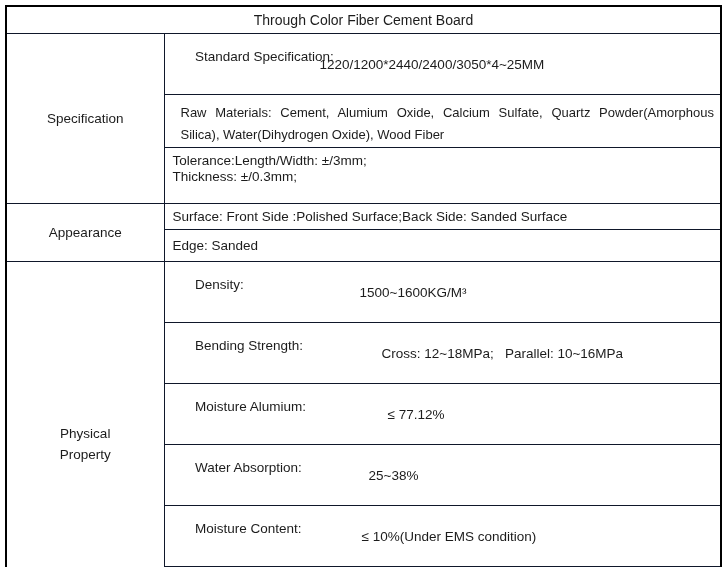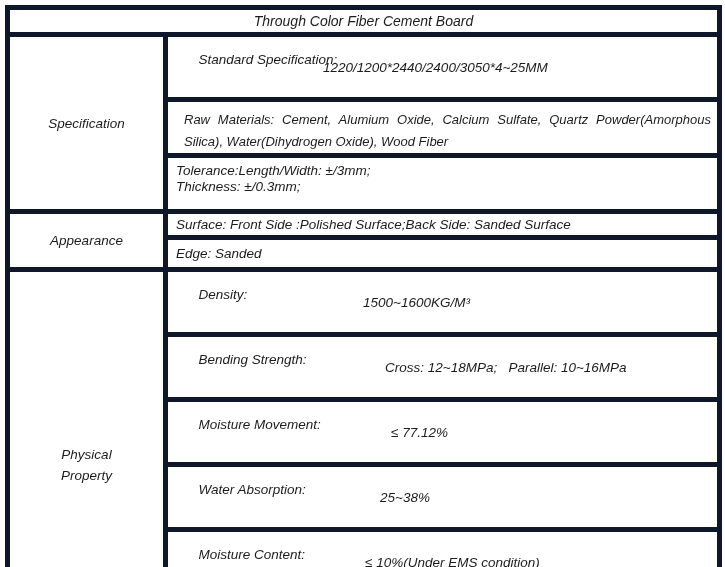--- a/index.html
+++ b/index.html
@@ -7,21 +7,21 @@
     width:725px; height:567px; background:#ffffff; overflow:hidden;
     font-family:"Liberation Sans", sans-serif; color:#1c1c1c;
     position:relative;
   }
   table.spec-table {
     position:absolute; left:5px; top:5px; width:717px;
     border-collapse:collapse; table-layout:fixed;
     font-size:13.5px;
     border:2px solid #000;
   }
-  td { border:5px solid #0f172a; padding:0 8px; vertical-align:middle; overflow:hidden;font-style:italic; }
+  td { border:1px solid #0f172a; padding:0 8px; vertical-align:middle; overflow:hidden; }
   td.title-cell { text-align:center; font-size:14px; padding:0; }
   td.head {
     text-align:center; white-space:pre-line; line-height:21px; padding:16px 4px;
   }
   td.kv { position:relative; white-space:pre; }
   td.kv .val {
     position:absolute; top:50%; transform:translateY(-50%); white-space:pre;
   }
   td.para {
     text-align:justify; vertical-align:top; line-height:22px;
@@ -79,28 +79,28 @@
     </td>
   </tr>
   <tr style="height:30px">
     <td class="kv">
       <span>Bending Strength:</span>
       <span class="val" style="left:217px">Cross: 12~18MPa;   Parallel: 10~16MPa</span>
     </td>
   </tr>
   <tr style="height:29px">
     <td class="kv">
-      <span>Moisture Movement:</span>
+      <span>Moisture Alumium:</span>
       <span class="val" style="left:223px">≤ 77.12%</span>
     </td>
   </tr>
   <tr style="height:27px">
     <td class="kv">
       <span>Water Absorption:</span>
-      <span class="val" style="left:212px">25~38%</span>
+      <span class="val" style="left:204px">25~38%</span>
     </td>
   </tr>
   <tr style="height:33px">
     <td class="kv">
       <span>Moisture Content:</span>
       <span class="val" style="left:197px">≤ 10%(Under EMS condition)</span>
     </td>
   </tr>
   <tr style="height:25px">
     <td class="kv">

